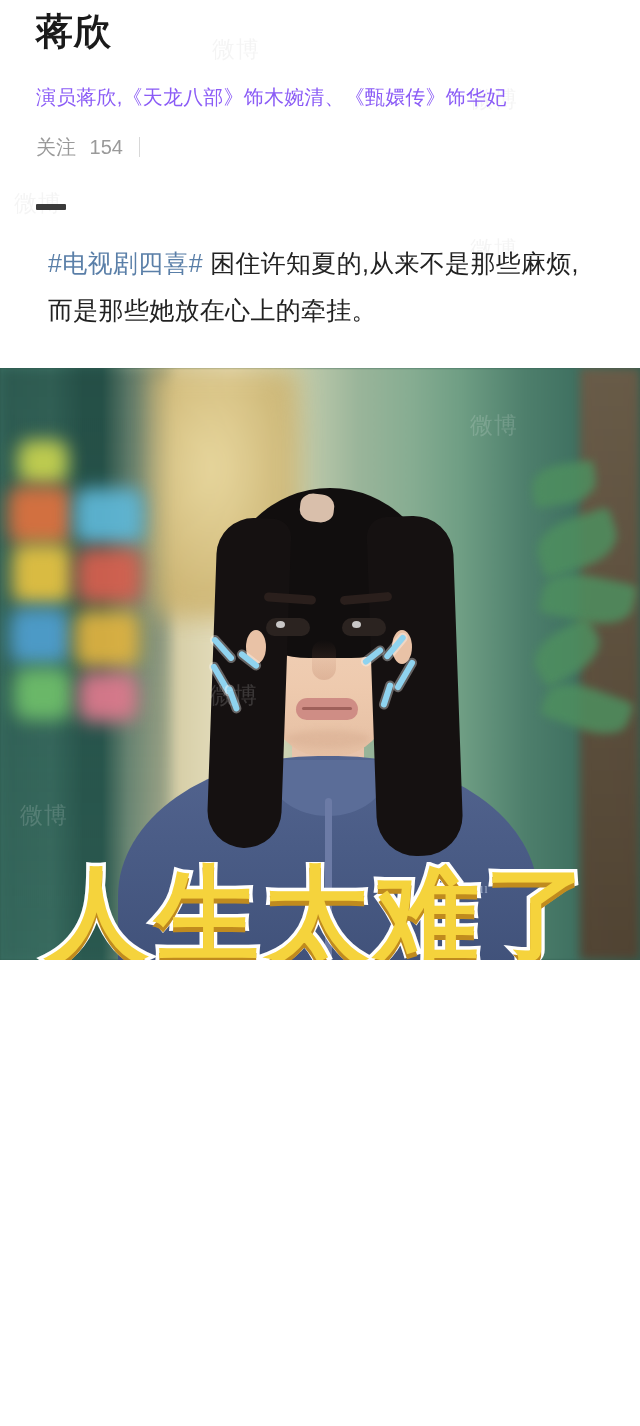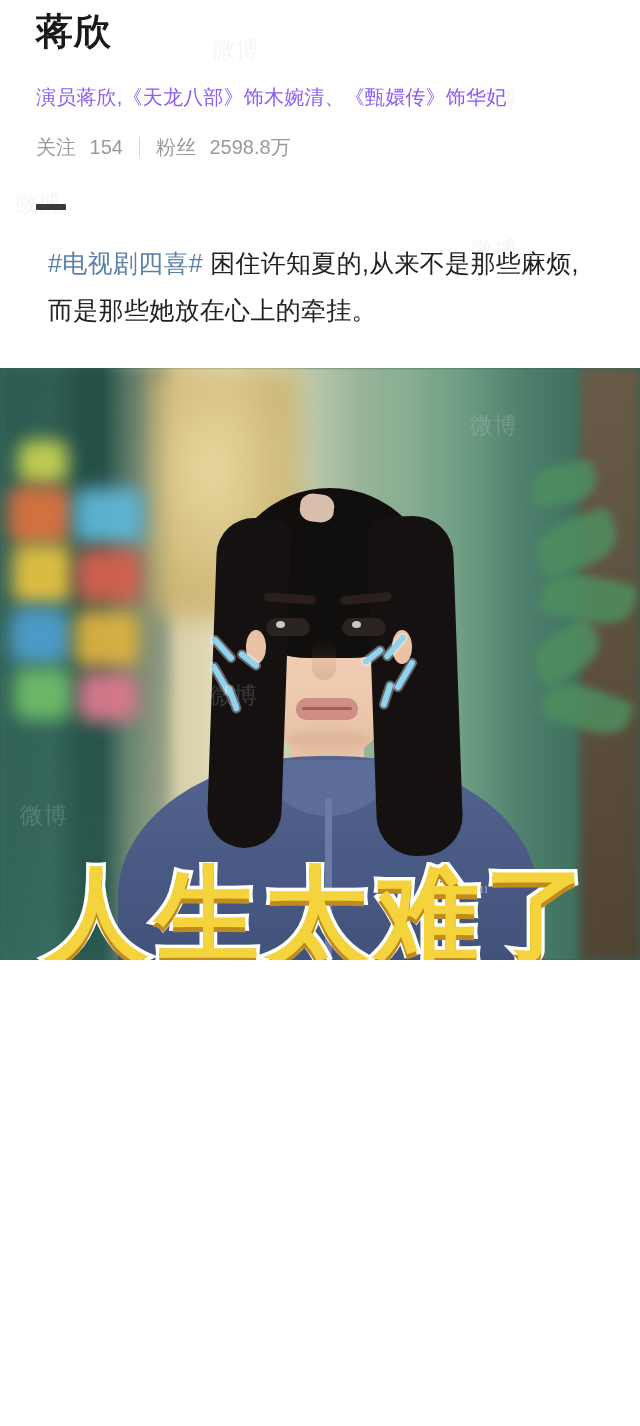--- a/index.html
+++ b/index.html
@@ -341,24 +341,20 @@
   <div class="profile">
     <div class="profile-name">蒋欣</div>
     <div class="profile-desc">演员蒋欣,《天龙八部》饰木婉清、《甄嬛传》饰华妃</div>
 
     <div class="profile-stats">
       <span class="stat">
         <span>关注</span>
         <span class="num">154</span>
       </span>
       <span class="divider"></span>
-      <span class="stat">
-        <span>粉丝</span>
-        <span class="num">2598.8万</span>
-      </span>
     </div>
 
     <div class="dash"></div>
 
   </div>
 
   <div class="post-body">
     <p class="post-para">
       <span class="topic-tag">#电视剧四喜#</span>
       <span>困住许知夏的,从来不是那些麻烦,而是那些她放在心上的牵挂。</span>

